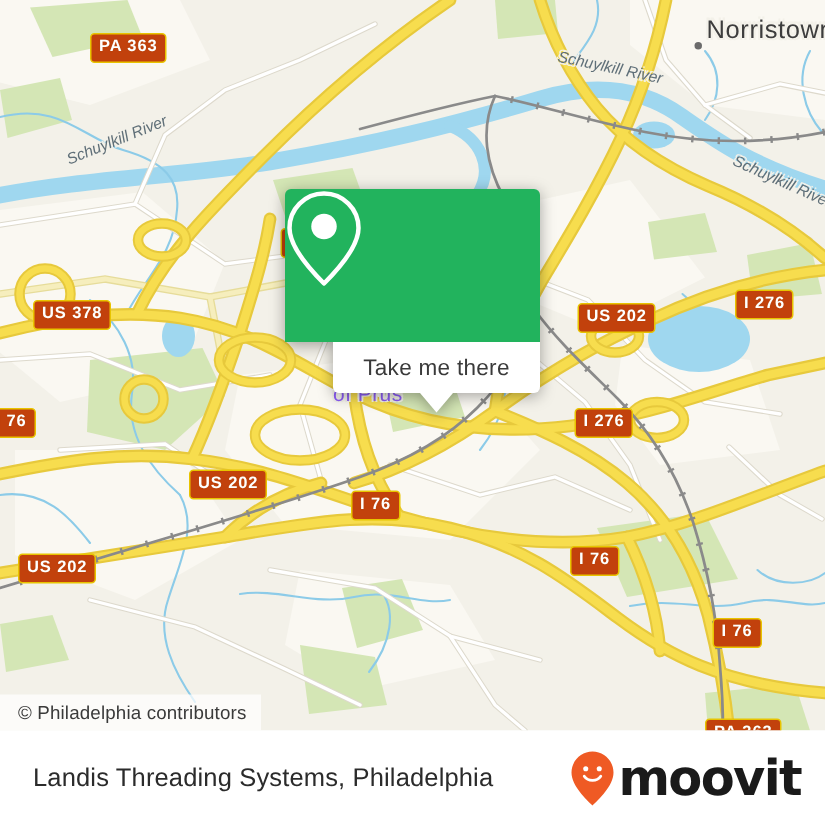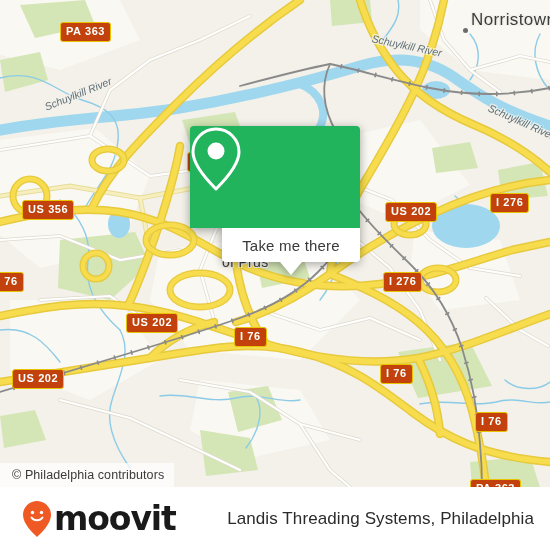--- a/index.html
+++ b/index.html
@@ -23,21 +23,21 @@
   .mlabel{position:absolute;white-space:nowrap;color:#5b5b5b;
           font-family:"Liberation Sans",sans-serif;pointer-events:none;}
   .city{color:#3d3d3d;font-size:17px;letter-spacing:.4px;
         text-shadow:-1.4px -1.4px 0 #f3f1e9, 1.4px -1.4px 0 #f3f1e9,
                     -1.4px 1.4px 0 #f3f1e9, 1.4px 1.4px 0 #f3f1e9;}
   .citydot{position:absolute;width:5px;height:5px;border-radius:50%;
            background:#6b6b6b;}
   .river{color:#5f6f78;font-size:10.5px;font-style:italic;
          text-shadow:-1.2px -1.2px 0 #f3f1e9, 1.2px -1.2px 0 #f3f1e9,
                      -1.2px 1.2px 0 #f3f1e9, 1.2px 1.2px 0 #f3f1e9;}
-  .place{color:#404040;font-size:14px;letter-spacing:.3px;
+  .place{color:#8b5cf6;font-size:14px;letter-spacing:.3px;
          text-shadow:-1.2px -1.2px 0 #f3f1e9, 1.2px -1.2px 0 #f3f1e9,
                      -1.2px 1.2px 0 #f3f1e9, 1.2px 1.2px 0 #f3f1e9;}
 
   
   #attrib{position:absolute;left:0;bottom:0;background:rgba(255,255,255,.72);
           color:#3a3a3a;font-size:12.5px;padding:5px 10px 5px 12px;
           font-family:"Liberation Sans",sans-serif;letter-spacing:.1px;}
 
   
   #card{position:absolute;left:190px;top:126px;width:170px;
@@ -270,21 +270,21 @@
     <div class="mlabel river" style="left:372px;top:32px;transform:rotate(12deg);transform-origin:left center;">Schuylkill River</div>
     <div class="mlabel river" style="left:489px;top:101px;transform:rotate(24deg);transform-origin:left center;">Schuylkill River</div>
 
     <div class="citydot" style="left:463px;top:28px;"></div>
     <div class="mlabel city" style="left:471px;top:10px;">Norristown</div>
 
     <div class="mlabel place" style="left:222px;top:254px;">of Prus</div>
 
     <div class="shield" style="left:60px;top:22px;">PA 363</div>
     <div class="shield" style="left:163px;top:152px;margin-left:24px;">PA</div>
-    <div class="shield" style="left:22px;top:200px;">US 356</div>
+    <div class="shield" style="left:22px;top:200px;">US 378</div>
     <div class="shield" style="left:-9px;top:272px;">I 76</div>
     <div class="shield" style="left:126px;top:313px;">US 202</div>
     <div class="shield" style="left:12px;top:369px;">US 202</div>
     <div class="shield" style="left:234px;top:327px;">I 76</div>
     <div class="shield" style="left:385px;top:202px;">US 202</div>
     <div class="shield" style="left:490px;top:193px;">I 276</div>
     <div class="shield" style="left:383px;top:272px;">I 276</div>
     <div class="shield" style="left:380px;top:364px;">I 76</div>
     <div class="shield" style="left:475px;top:412px;">I 76</div>
     <div class="shield" style="left:470px;top:479px;">PA 363</div>
@@ -300,26 +300,26 @@
         </svg>
       </div>
       <div id="card-foot">
         <span class="cta">Take me there</span>
         <span id="card-tail"></span>
       </div>
     </div>
   </div>
 
   <div id="footer">
+    <div id="caption">Landis Threading Systems, Philadelphia</div>
     <div id="brand">
       <svg width="30" height="38" viewBox="0 0 30 38">
         <path d="M15 1 C 7.3 1 1 7.3 1 15 C 1 24 11 33 15 37
                  C 19 33 29 24 29 15 C 29 7.3 22.7 1 15 1 Z" fill="#ef5a24"></path>
         <circle cx="10.5" cy="12.5" r="1.7" fill="#ffffff"></circle>
         <circle cx="19.5" cy="12.5" r="1.7" fill="#ffffff"></circle>
         <path d="M9.5 17.5 C 12 21.2 18 21.2 20.5 17.5" fill="none" stroke="#ffffff" stroke-width="1.9" stroke-linecap="round"></path>
       </svg>
       <span id="brandword">moovit</span>
     </div>
-    <div id="caption">Landis Threading Systems, Philadelphia</div>
   </div>
 
 </div>
 
 </body></html>

